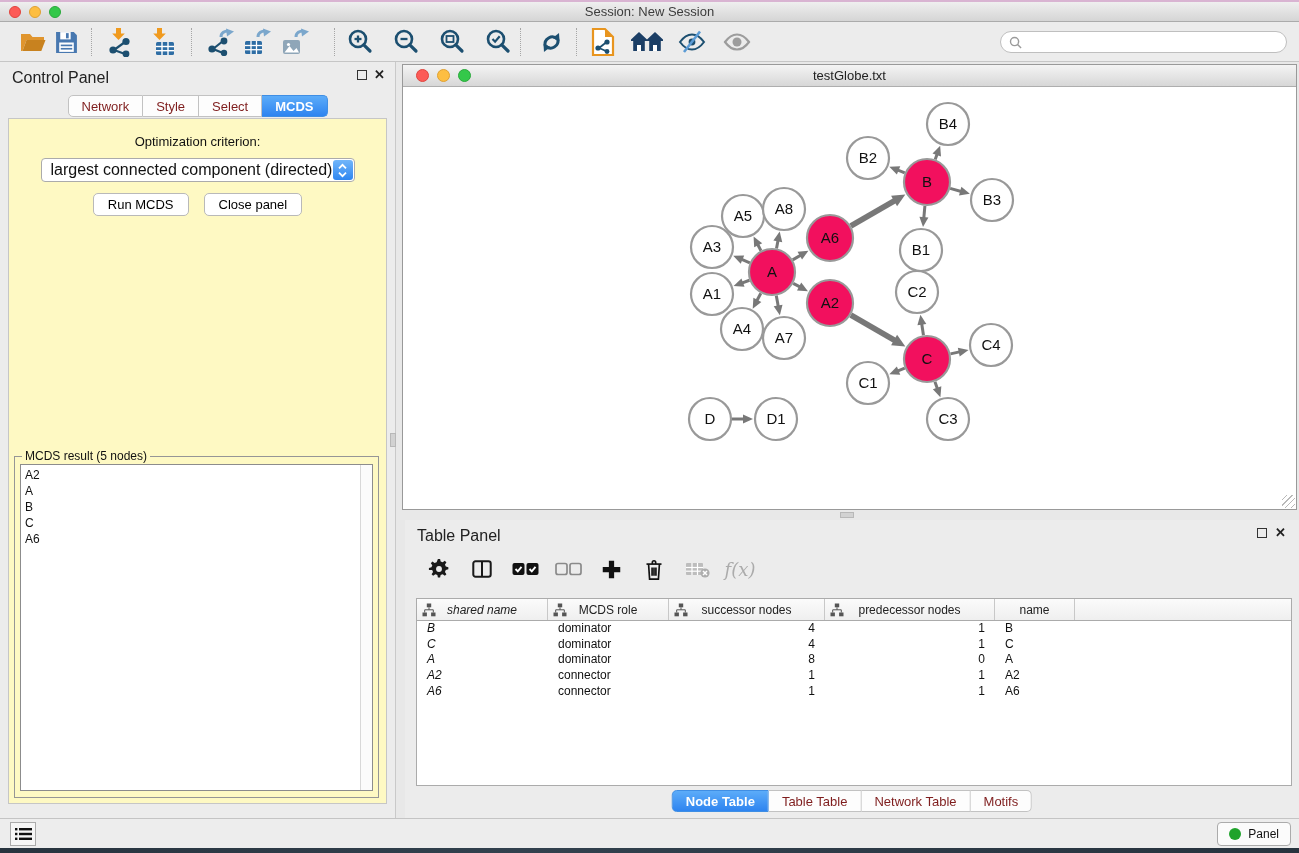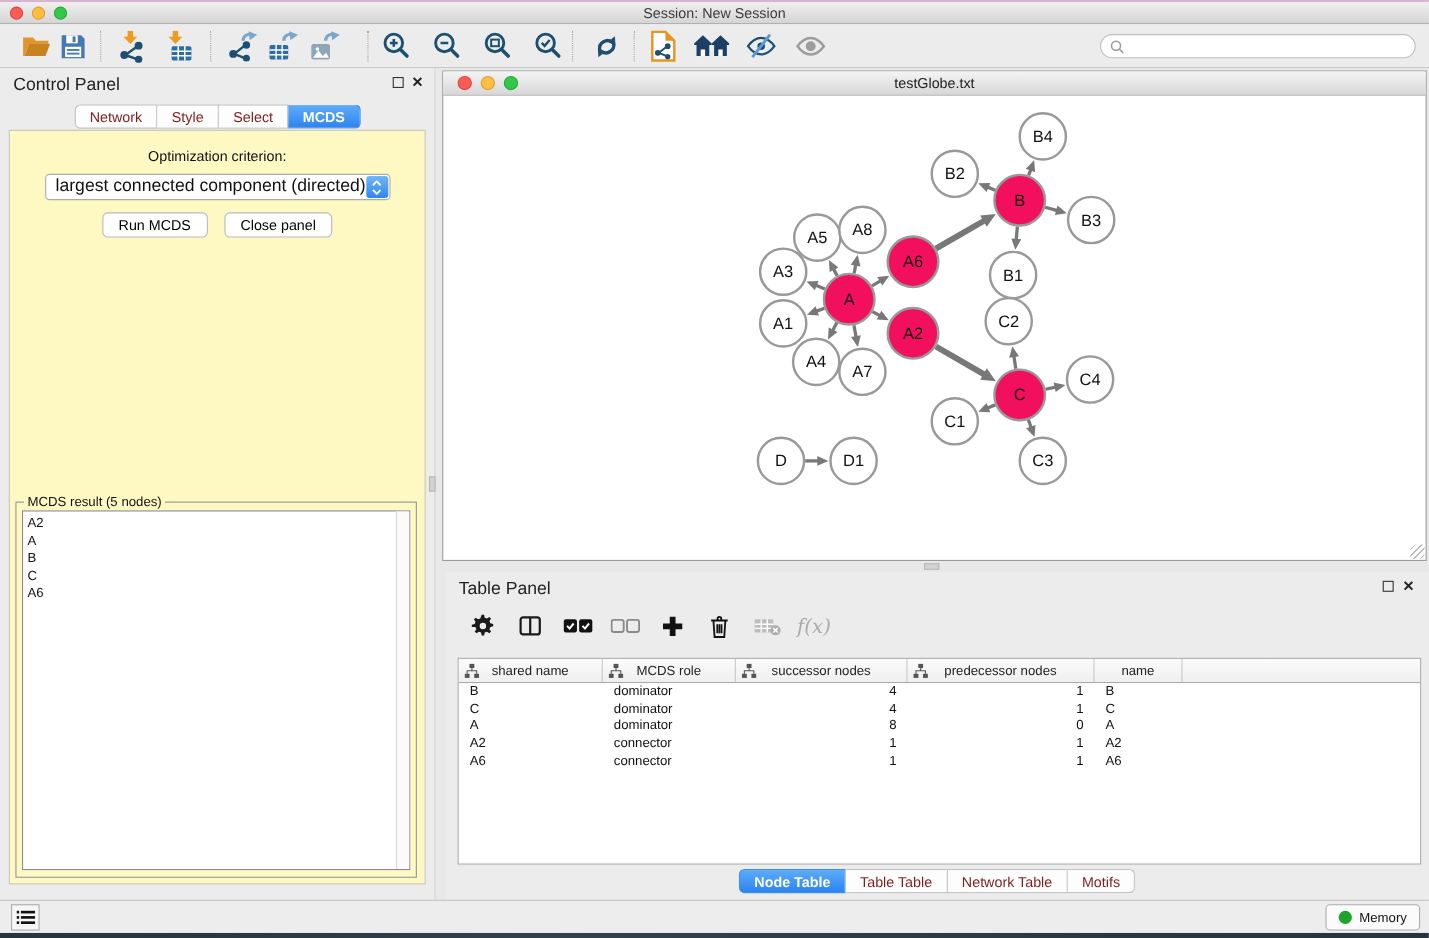--- a/index.html
+++ b/index.html
@@ -73,21 +73,21 @@
   .tico { display:flex; align-items:center; justify-content:center; width:28px; height:30px; cursor:default; }
   .fx { font-family:"DejaVu Serif", serif; font-style:italic; font-size:18px; color:#ABABAB; }
   .tp-table { position:absolute; left:11px; right:7px; top:78px; height:188px; background:#fff; border:1px solid #ABABAB; font-size:12px; overflow:hidden; }
   .thead { display:flex; height:22px; background:linear-gradient(#FBFBFB,#EFEFEF); border-bottom:1px solid #ABABAB; }
   .th { position:relative; display:flex; align-items:center; justify-content:center; border-right:1px solid #C8C8C8; font-size:12px; color:#222; cursor:default; }
   .th .colico { position:absolute; left:5px; top:4px; }
   .th.filler { flex:1; border-right:none; }
   .tr { display:flex; height:15.7px; line-height:15.7px; cursor:default; }
   .td { padding:0 10px; white-space:nowrap; overflow:hidden; }
   .num { text-align:right; }
-  .c0{width:131px;} .c1{width:121px;} .c2{width:156px;} .c3{width:170px;} .c4{width:80px;}
+  .c0{width:131px;font-style:italic;} .c1{width:121px;} .c2{width:156px;} .c3{width:170px;} .c4{width:80px;}
   .tp-tabs { position:absolute; bottom:6px; left:50%; transform:translateX(-50%); }
   
   .statusbar { height:30px; background:#EDEDED; border-top:1px solid #C4C4C4; position:relative; }
   .list-btn { position:absolute; left:10px; top:3px; width:26px; height:24px; background:#F6F6F6; border:1px solid #ABABAB; display:flex; align-items:center; justify-content:center; cursor:default; }
   .mem-btn { position:absolute; right:8px; top:3px; height:24px; background:#FBFBFB; border:1px solid #ABABAB; border-radius:4px; display:flex; align-items:center; gap:7px; padding:0 11px; font-size:12px; cursor:default; }
   .mem-dot { width:12px; height:12px; border-radius:50%; background:#1FA32B; }
   .desktop-bottom { height:5px; background:linear-gradient(90deg,#27333E,#32414E 40%,#27333E); }
 </style>
 </head>
 <body>
@@ -586,16 +586,16 @@
           <rect x="4" y="1" width="13" height="2.4"></rect>
         <rect x="0" y="5.8" width="2.4" height="2.4"></rect>
           <rect x="4" y="5.8" width="13" height="2.4"></rect>
         <rect x="0" y="10.6" width="2.4" height="2.4"></rect>
           <rect x="4" y="10.6" width="13" height="2.4"></rect>
       </g>
     </svg>
   </span>
   <span class="mem-btn">
     <span class="mem-dot"></span>
-    <span>Memory</span>
+    <span>Panel</span>
   </span>
 </div>
 <div class="desktop-bottom"></div>
 
 </body></html>

